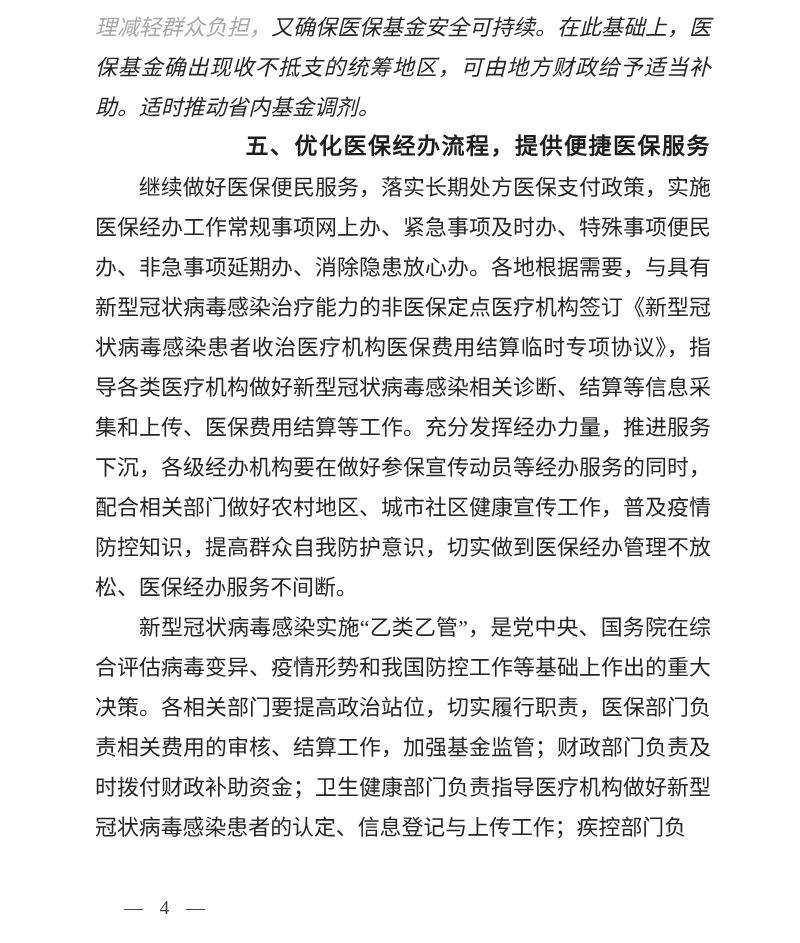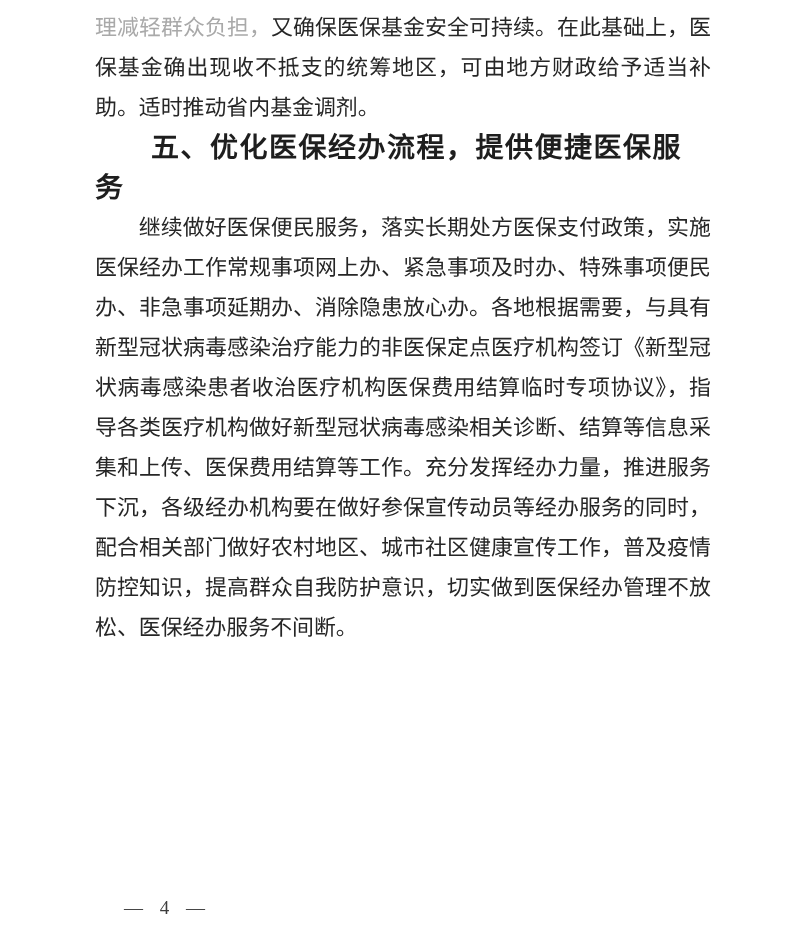--- a/index.html
+++ b/index.html
@@ -26,30 +26,32 @@
     font-size: 21.9px;
     line-height: 40px;
     text-align: justify;
     text-justify: inter-character;
     text-indent: 2em;
     word-break: normal;
     overflow-wrap: break-word;
   }
   p.continuation {
     text-indent: 0;
+    font-style: italic;
   }
   h2.section-heading {
     margin: 0;
-    font-size: 28px;
+    font-size: 23px;
     line-height: 40px;
     font-weight: 700;
-    font-family: Liberation Sans, sans-serif;
+    font-family: Liberation Mono, monospace;
     text-indent: 2em;
     letter-spacing: 1.5px;
     color: #1e1e1e;
+    text-align: right;
   }
   .faded-fragment {
     color: #a9a9a9;
     filter: blur(0.7px);
   }
   .page-footer {
     position: absolute;
     left: 124px;
     top: 897px;
     font-size: 19px;
@@ -64,16 +66,17 @@
 
 <div class="page-inner">
 
   <p class="body-text continuation"><span class="faded-fragment">理减轻群众负担，</span><span>又确保医保基金安全可持续。在此基础上，医保基金确出现收不抵支的统筹地区，可由地方财政给予适当补助。适时推动省内基金调剂。</span></p>
 
   <h2 class="section-heading">五、优化医保经办流程，提供便捷医保服务</h2>
 
   <p class="body-text">继续做好医保便民服务，落实长期处方医保支付政策，实施医保经办工作常规事项网上办、紧急事项及时办、特殊事项便民办、非急事项延期办、消除隐患放心办。各地根据需要，与具有新型冠状病毒感染治疗能力的非医保定点医疗机构签订《新型冠状病毒感染患者收治医疗机构医保费用结算临时专项协议》，指导各类医疗机构做好新型冠状病毒感染相关诊断、结算等信息采集和上传、医保费用结算等工作。充分发挥经办力量，推进服务下沉，各级经办机构要在做好参保宣传动员等经办服务的同时，配合相关部门做好农村地区、城市社区健康宣传工作，普及疫情防控知识，提高群众自我防护意识，切实做到医保经办管理不放松、医保经办服务不间断。</p>
 
 
+  <p class="body-text">新型冠状病毒感染实施“乙类乙管”，是党中央、国务院在综合评估病毒变异、疫情形势和我国防控工作等基础上作出的重大决策。各相关部门要提高政治站位，切实履行职责，医保部门负责相关费用的审核、结算工作，加强基金监管；财政部门负责及时拨付财政补助资金；卫生健康部门负责指导医疗机构做好新型冠状病毒感染患者的认定、信息登记与上传工作；疾控部门负</p>
 
 </div>
 
 <div class="page-footer">— 4 —</div>
 
 </body></html>

